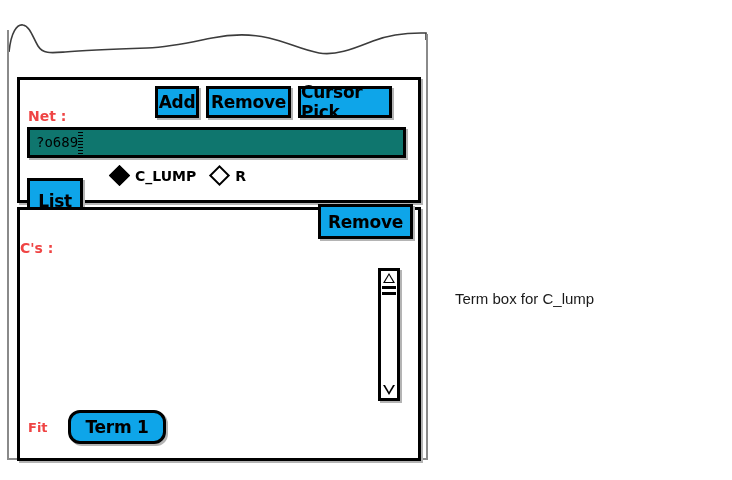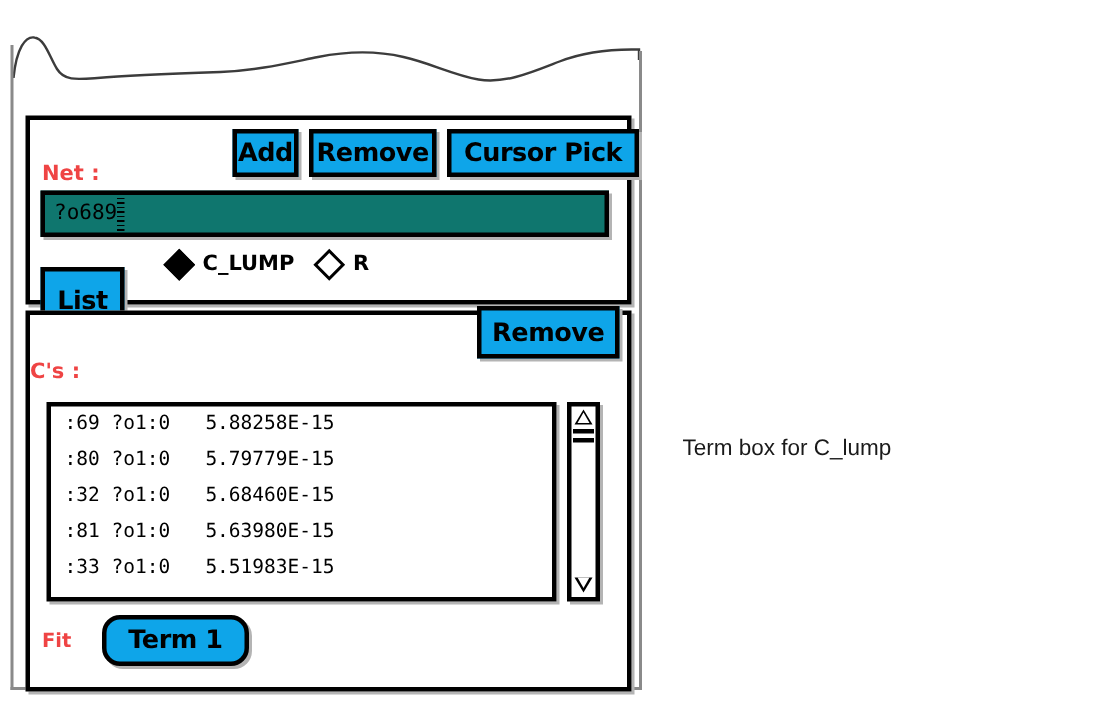--- a/index.html
+++ b/index.html
@@ -93,21 +93,21 @@
   #net-group {
     left: 10px;
     top: 55px;
     width: 398px;
     height: 120px;
   }
   #net-label { left: 8px; top: 28px; }
 
   #add-button       { left: 135px; top: 6px;  width: 44px;  height: 32px; }
   #remove-net-button{ left: 186px; top: 6px;  width: 85px;  height: 32px; }
-  #cursor-pick-button{left: 278px; top: 6px;  width: 128px; height: 32px; }
+  #cursor-pick-button{left: 278px; top: 6px;  width: 94px; height: 32px; }
 
   #net-input {
     position: absolute;
     left: 7px;
     top: 47px;
     width: 379px;
     height: 31px;
     border: 3px solid #000000;
     background: #0f766e;
     box-sizing: border-box;
@@ -135,21 +135,21 @@
       #000 0px, #000 1px,
       transparent 1px, transparent 3px
     );
   }
 
   #list-button { left: 7px; top: 98px; width: 56px; height: 46px; }
 
   .radio-row {
     position: absolute;
     display: flex;
-    align-items: flex-end;
+    align-items: flex-start;
   }
   #radio-row { left: 92px; top: 88px; }
   .diamond {
     width: 15px;
     height: 15px;
     transform: rotate(45deg);
     border: 2px solid #000000;
     box-sizing: border-box;
     margin-right: 8px;
     cursor: pointer;
@@ -318,27 +318,20 @@
       <span class="radio-label">R</span>
     </div>
   </div>
 
   <div class="groupbox" id="cs-group">
 
     <div class="static-label" id="cs-label">C's :</div>
 
     <div class="btn" id="remove-cs-button">Remove</div>
 
-    <div id="listbox">
-      <div class="listrow">:69 ?o1:0   5.88258E-15</div>
-      <div class="listrow">:80 ?o1:0   5.79779E-15</div>
-      <div class="listrow">:32 ?o1:0   5.68460E-15</div>
-      <div class="listrow">:81 ?o1:0   5.63980E-15</div>
-      <div class="listrow">:33 ?o1:0   5.51983E-15</div>
-    </div>
 
     <div id="scrollbar">
       <div class="sb-arrow" id="sb-arrow-up">
         <div class="tri tri-up"></div>
       </div>
       <div id="sb-thumb"></div>
       <div class="sb-arrow" id="sb-arrow-down">
         <div class="tri tri-down"></div>
       </div>
     </div>

